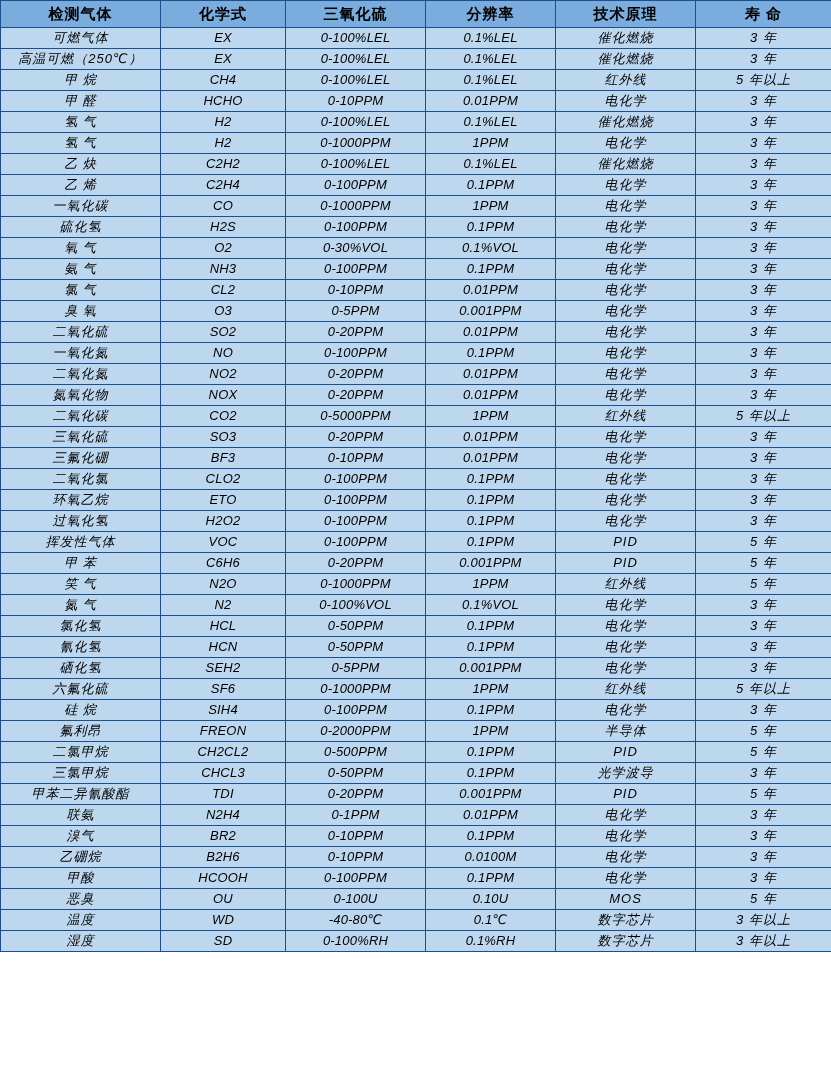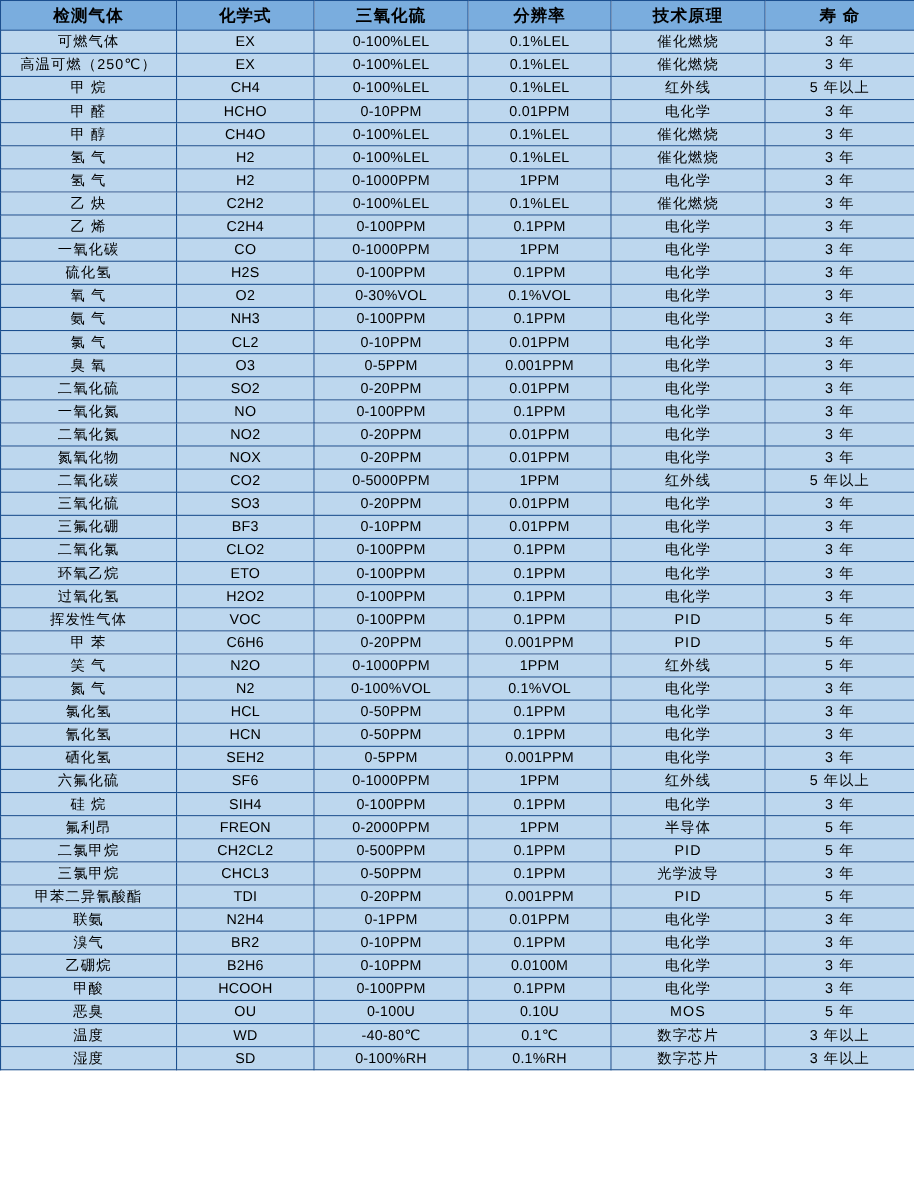--- a/index.html
+++ b/index.html
@@ -38,20 +38,21 @@
   #gas-table thead th {
     height: 26px;
     background: #7aadde;
     color: #000000;
     font-size: 15px;
     font-weight: bold;
     letter-spacing: 1px;
   }
   #gas-table tbody tr {
     height: 20.2px;
+    font-style: italic;
   }
   #gas-table tbody td {
     background: #bdd7ee;
     color: #000000;
     font-size: 13px;
     line-height: 20px;
     font-weight: normal;
   }
   #gas-table tbody td.name {
     letter-spacing: 1px;
@@ -110,28 +111,20 @@
       </tr>
       <tr>
         <td class="name">甲 醛</td>
         <td class="mono">HCHO</td>
         <td class="mono">0-10PPM</td>
         <td class="mono">0.01PPM</td>
         <td class="name">电化学</td>
         <td class="name">3 年</td>
       </tr>
       <tr>
-        <td class="name">甲 醇</td>
-        <td class="mono">CH4O</td>
-        <td class="mono">0-100%LEL</td>
-        <td class="mono">0.1%LEL</td>
-        <td class="name">催化燃烧</td>
-        <td class="name">3 年</td>
-      </tr>
-      <tr>
         <td class="name">氢 气</td>
         <td class="mono">H2</td>
         <td class="mono">0-100%LEL</td>
         <td class="mono">0.1%LEL</td>
         <td class="name">催化燃烧</td>
         <td class="name">3 年</td>
       </tr>
       <tr>
         <td class="name">氢 气</td>
         <td class="mono">H2</td>

